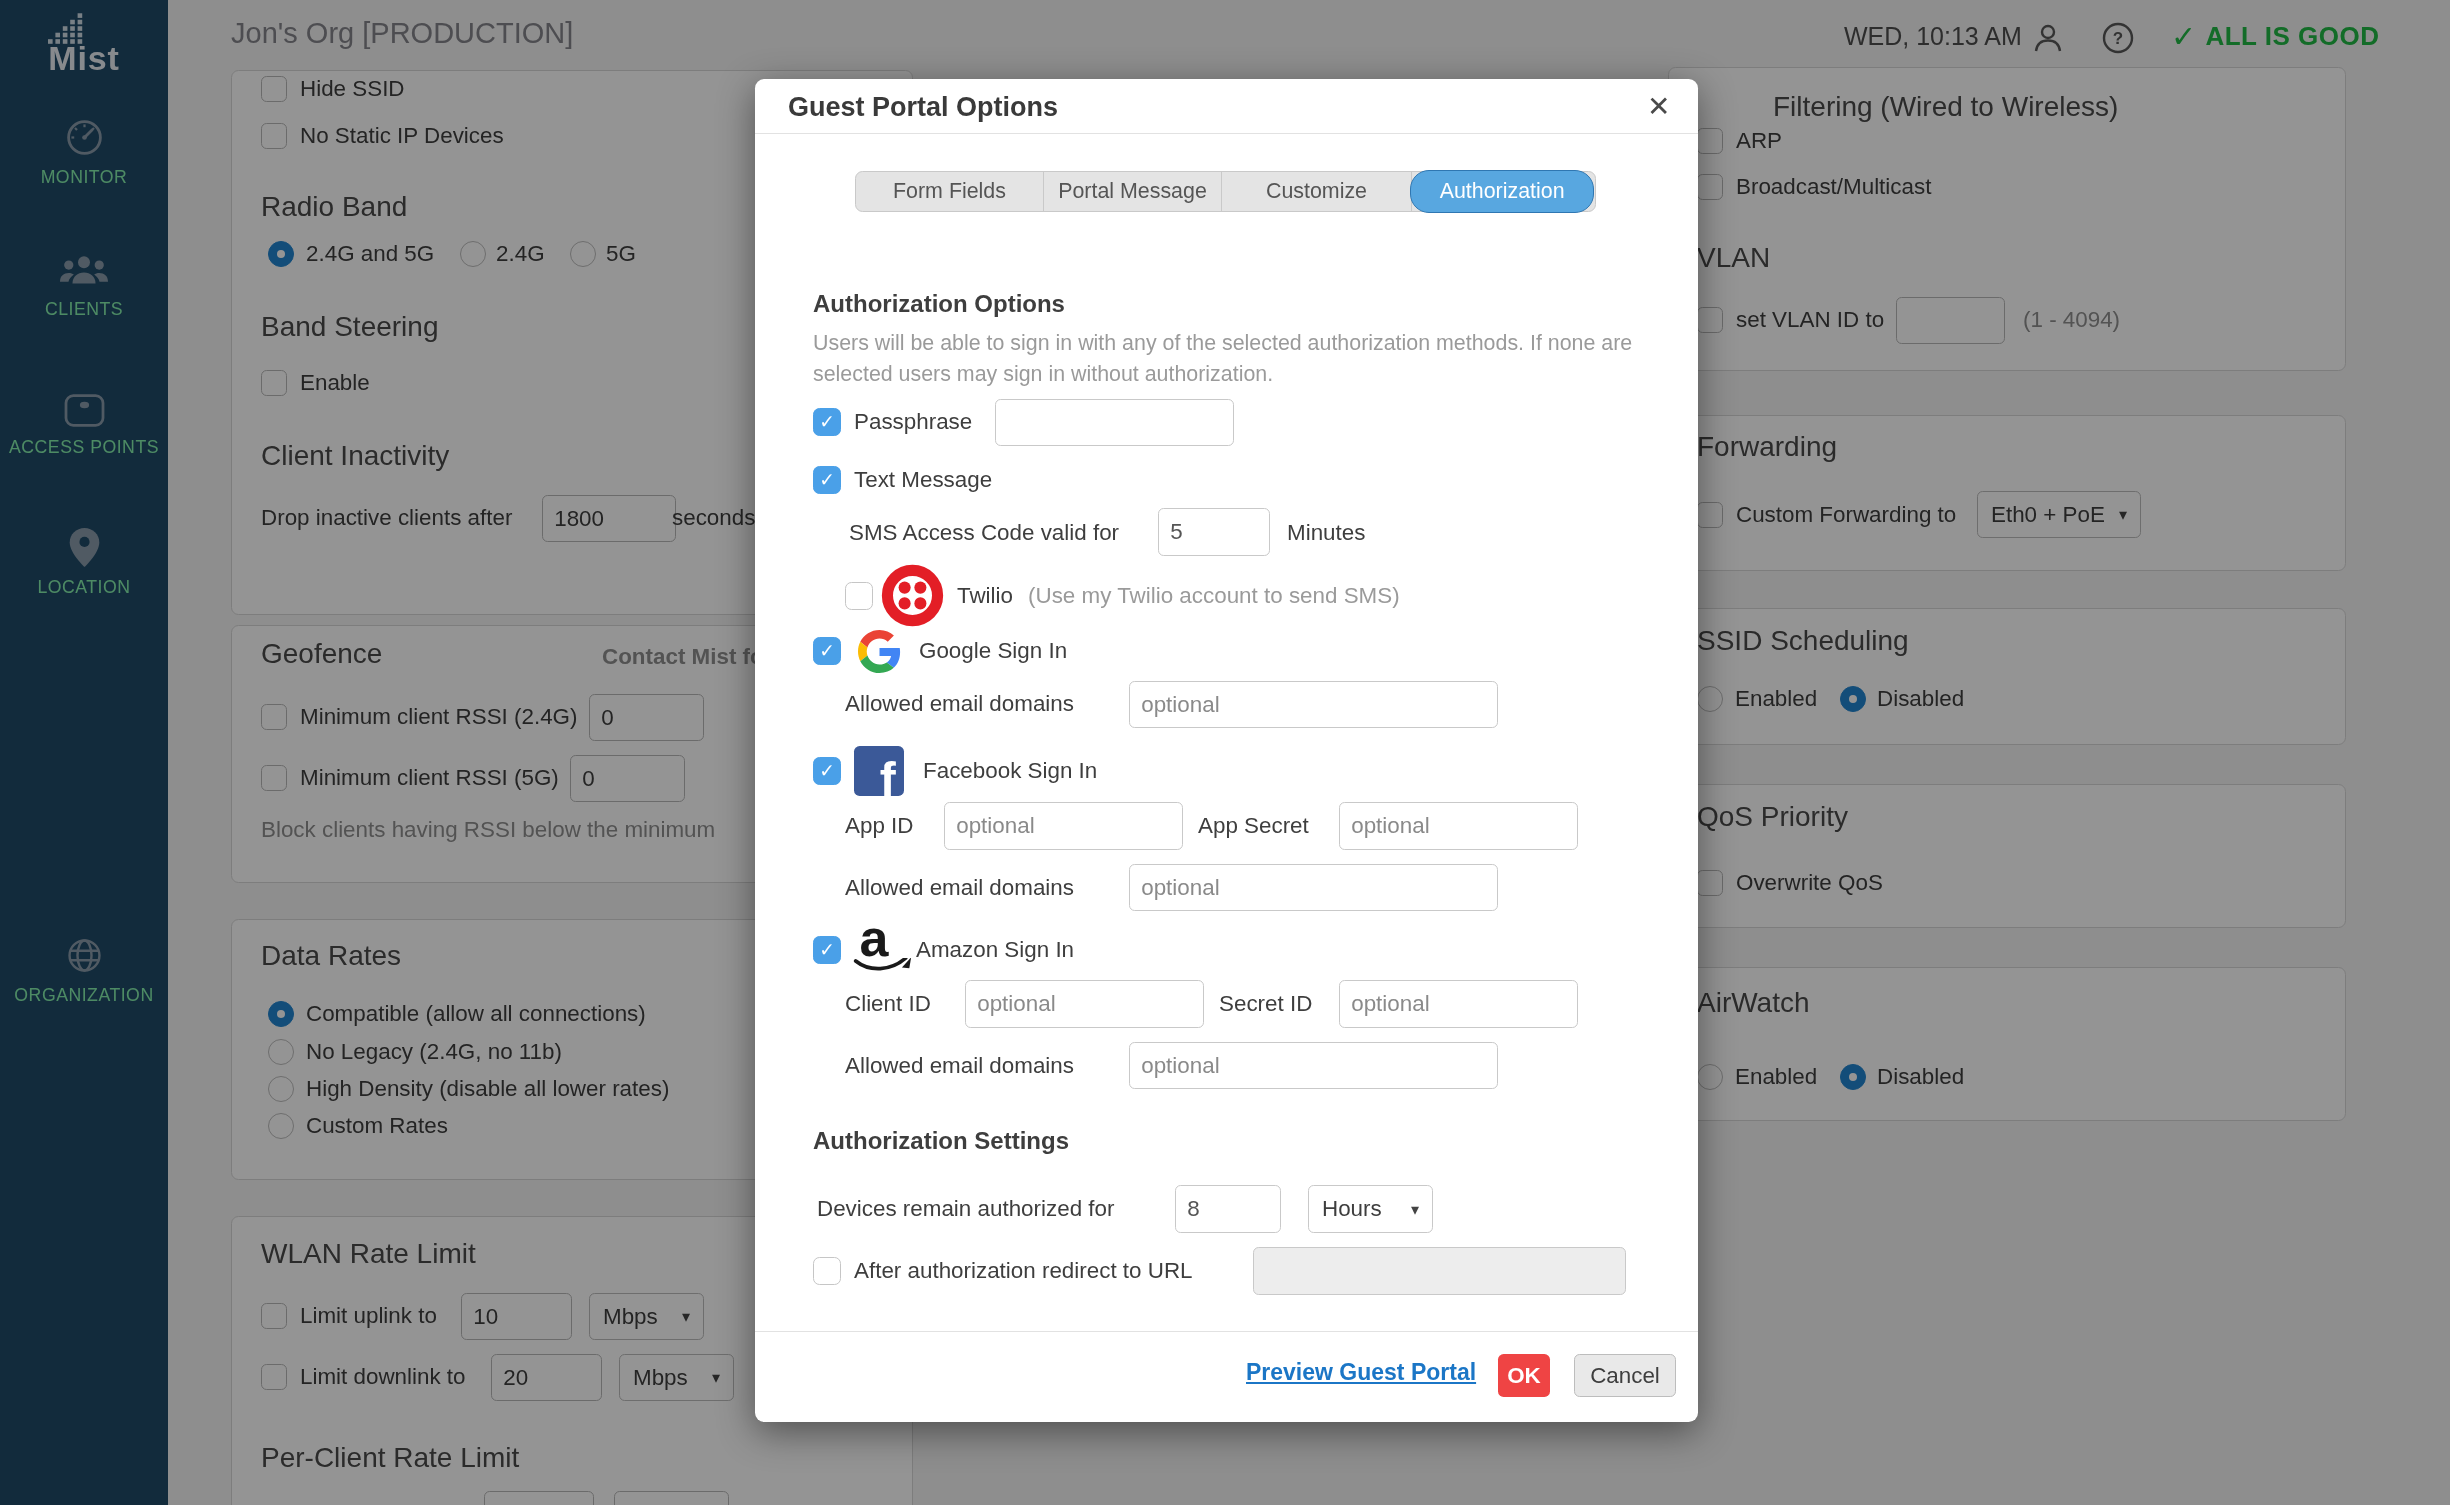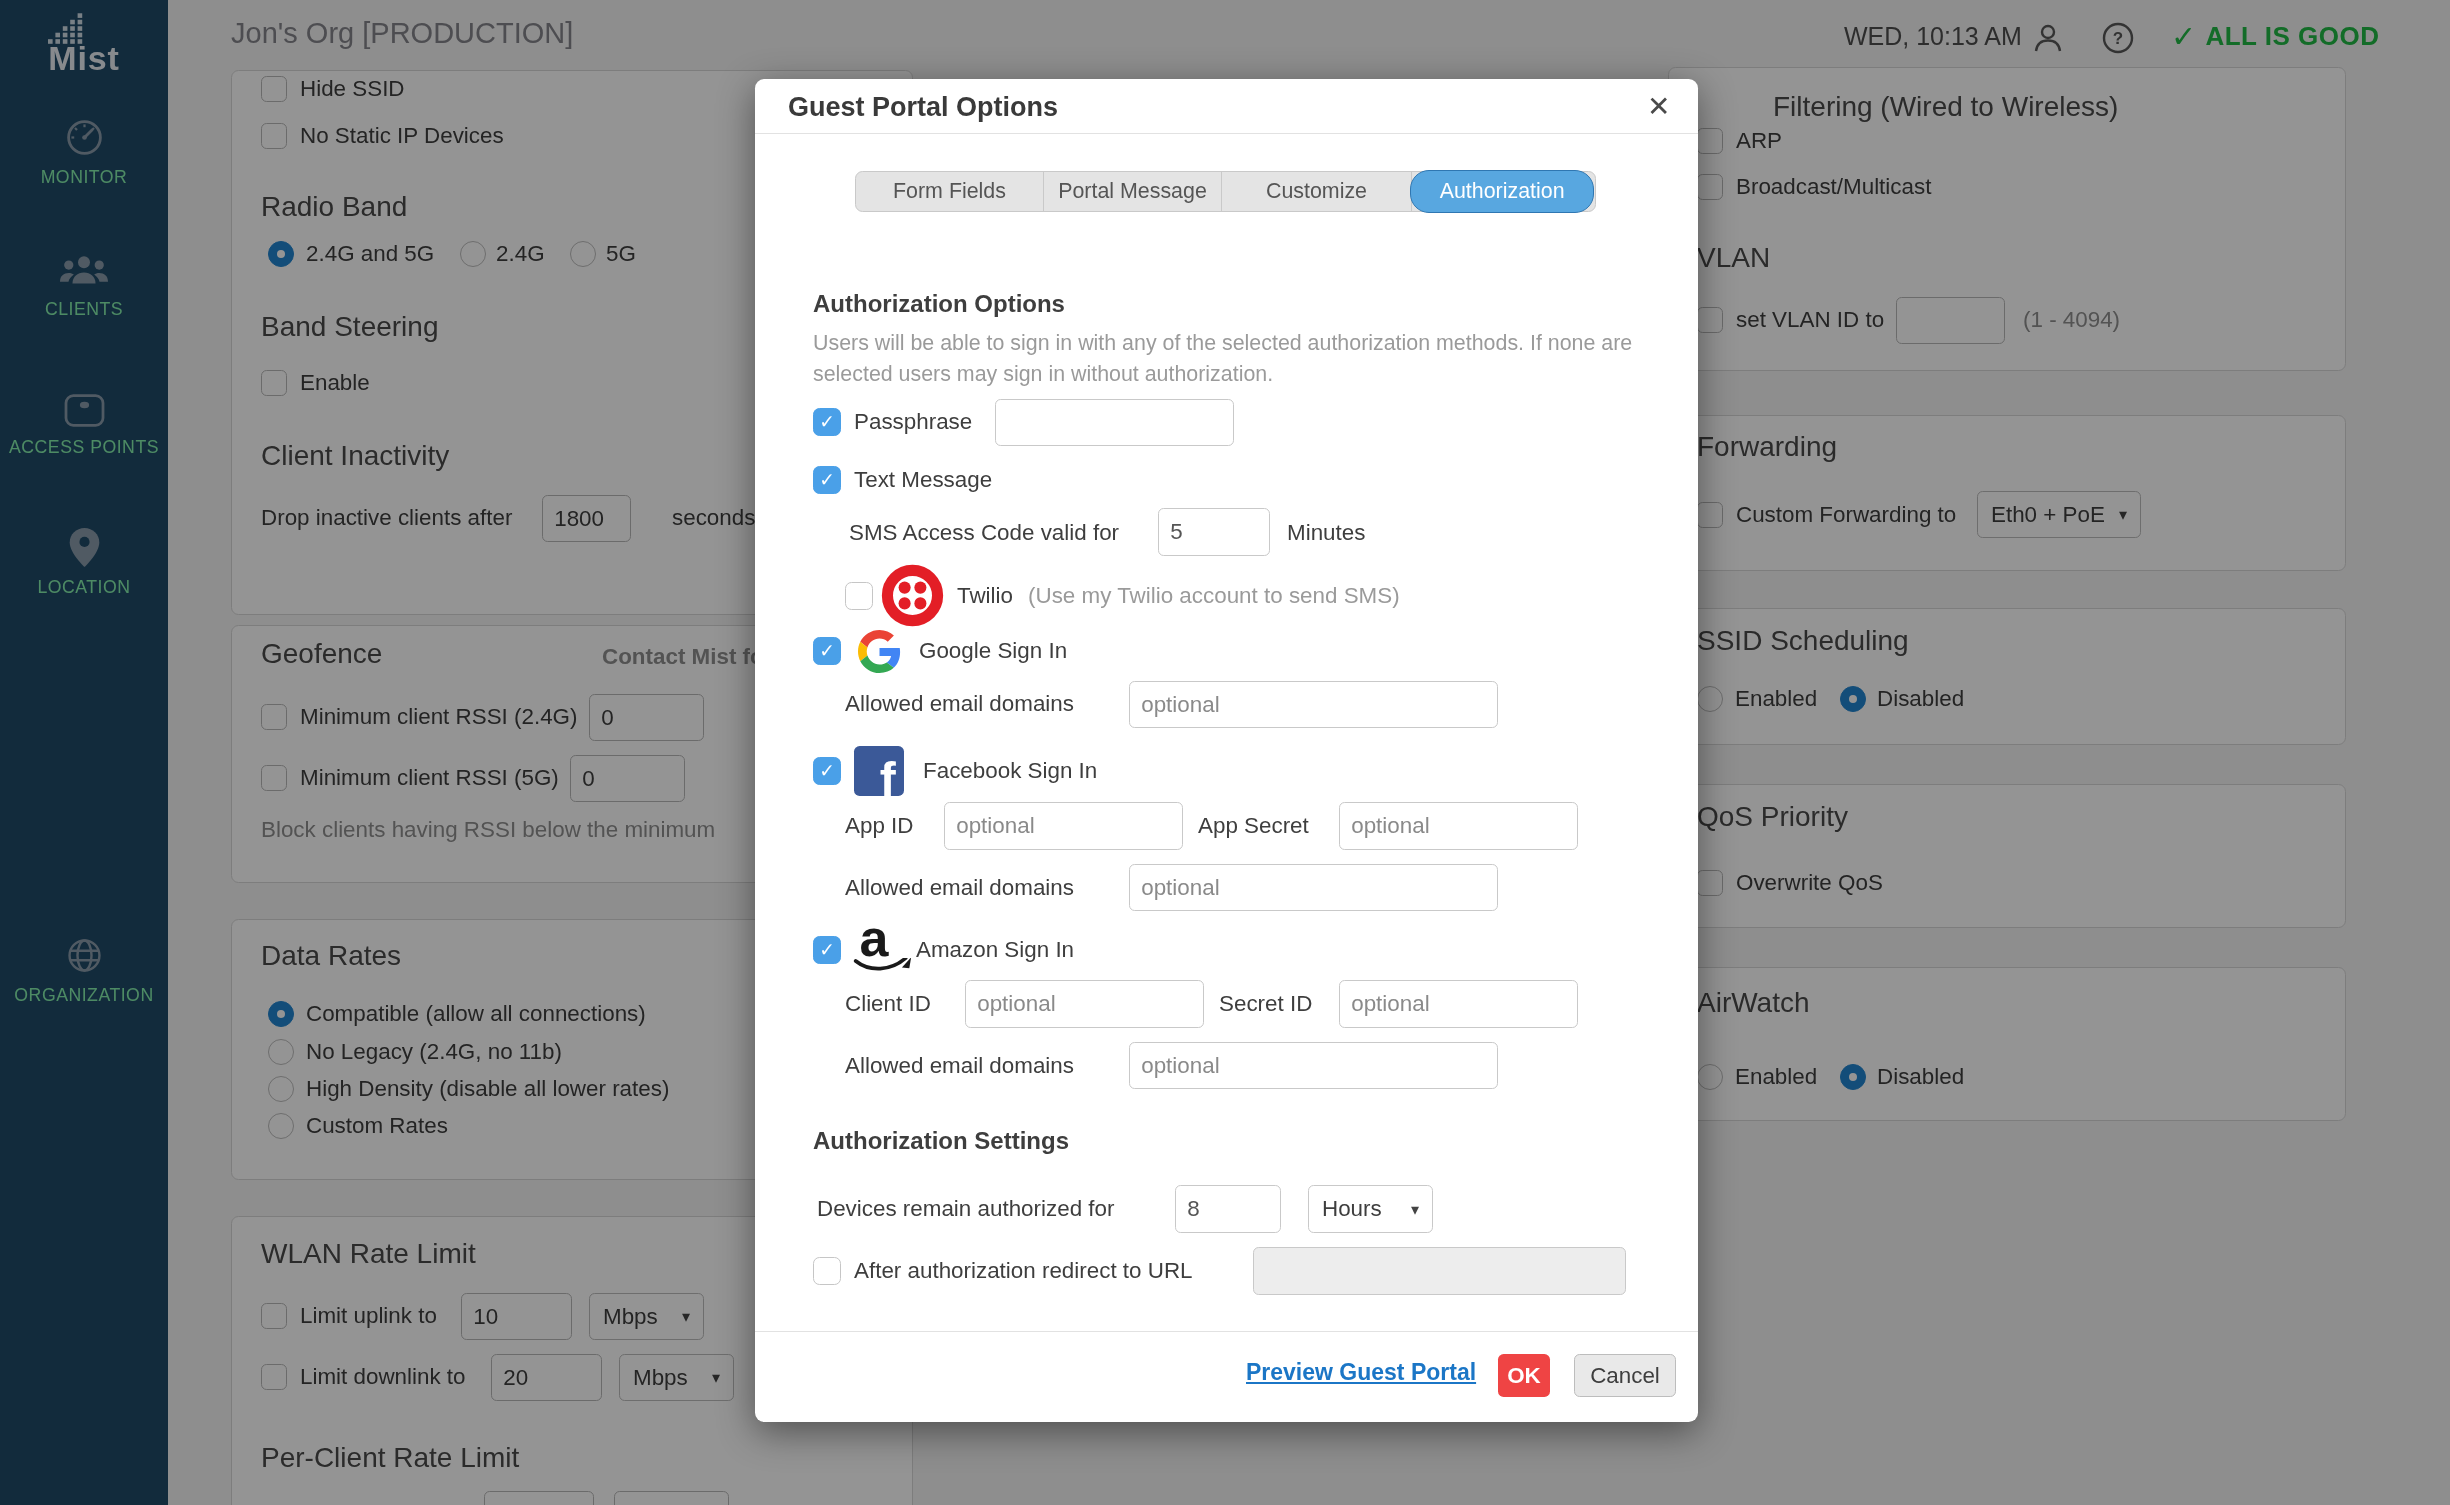--- a/index.html
+++ b/index.html
@@ -172,21 +172,21 @@
 <span class="lb" style="left:496px;top:241px;">2.4G</span>
 <span class="rd" style="left:570px;top:241px;"></span>
 <span class="lb" style="left:606px;top:241px;">5G</span>
 
 <span class="hd" style="left:261px;top:311px;">Band Steering</span>
 <span class="cb" style="left:261px;top:370px;"></span>
 <span class="lb" style="left:300px;top:370px;">Enable</span>
 
 <span class="hd" style="left:261px;top:440px;">Client Inactivity</span>
 <span class="lb" style="left:261px;top:505px;">Drop inactive clients after</span>
-<input class="bi" style="left: 542px; top: 495px; width: 89px;" value="1800">
+<input class="bi" style="left: 542px; top: 495px; width: 134px;" value="1800">
 <span class="lb" style="left:672px;top:505px;">seconds</span>
 
 <div class="card" style="left:231px;top:625px;width:682px;height:258px;"></div>
 <span class="hd" style="left:261px;top:638px;">Geofence</span>
 <span class="lb" style="left:602px;top:644px;font-weight:bold;color:#8f8f8f;">Contact Mist fo</span>
 <span class="cb" style="left:261px;top:704px;"></span>
 <span class="lb" style="left:300px;top:704px;">Minimum client RSSI (2.4G)</span>
 <input class="bi" style="left: 589px; top: 694px; width: 115px;" value="0">
 <span class="cb" style="left:261px;top:765px;"></span>
 <span class="lb" style="left:300px;top:765px;">Minimum client RSSI (5G)</span>

